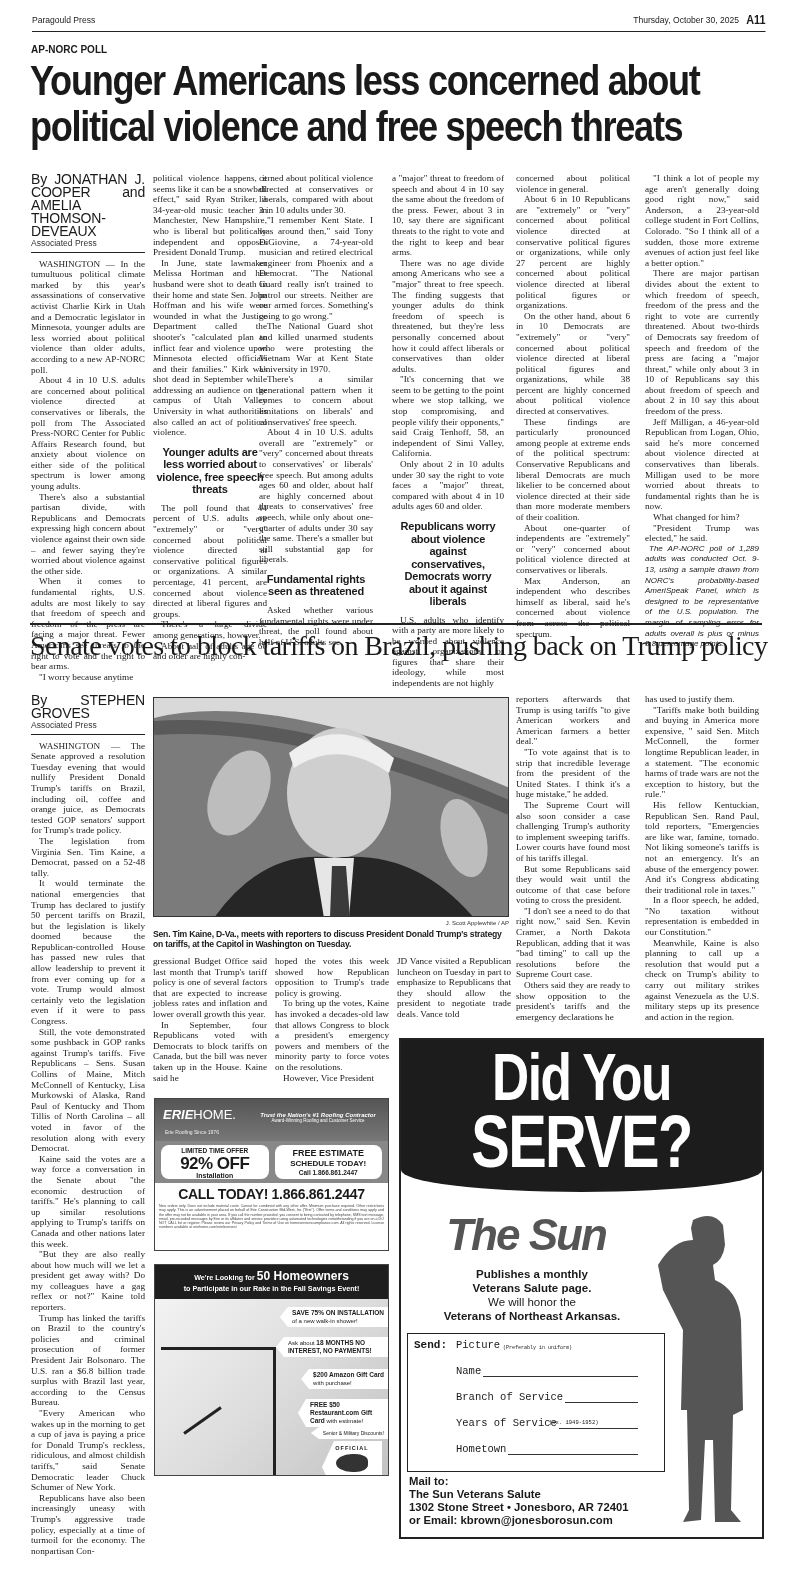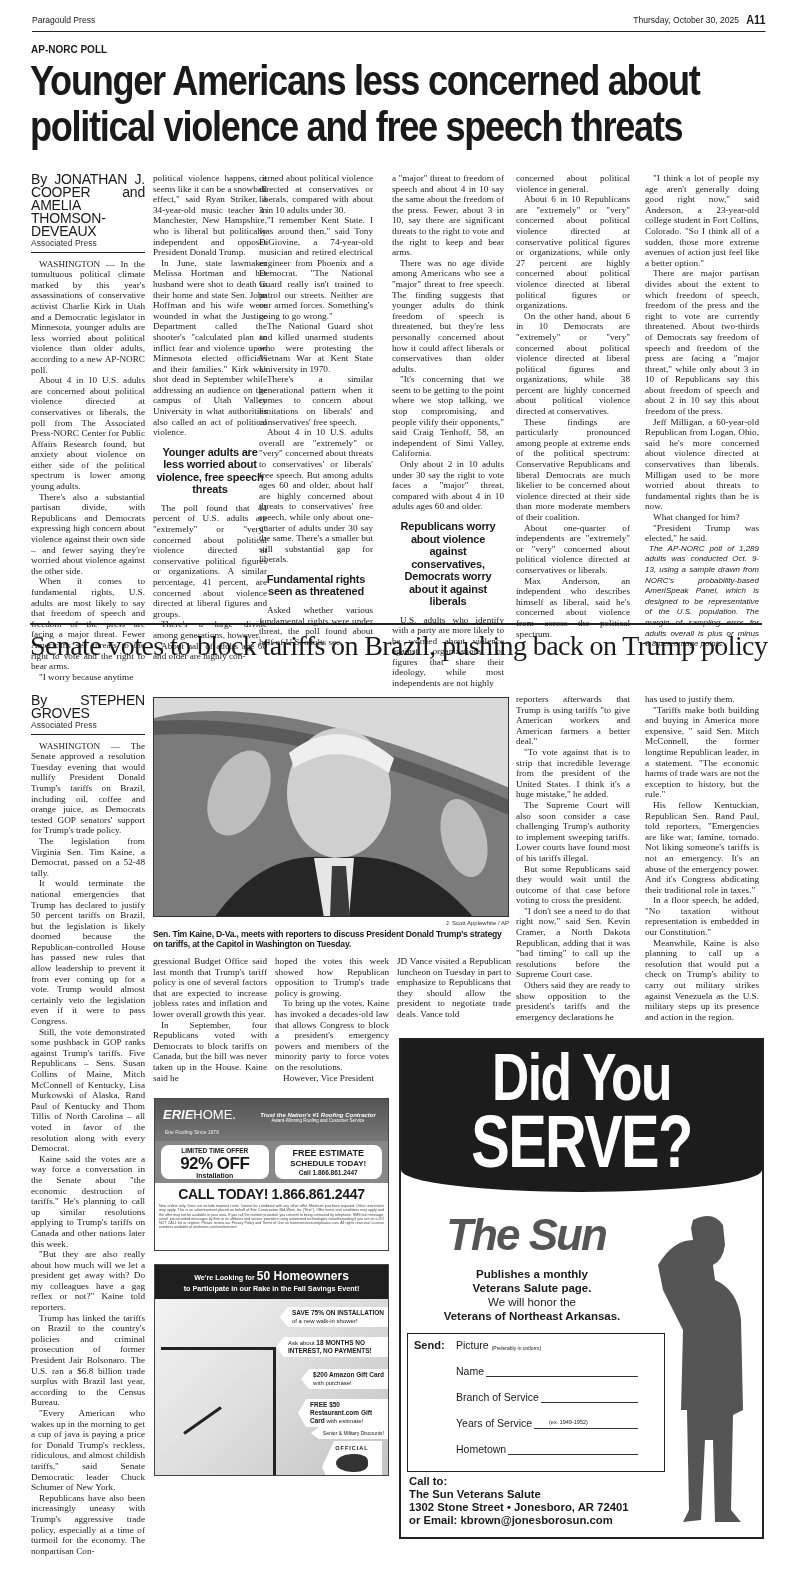--- a/index.html
+++ b/index.html
@@ -61,21 +61,21 @@
   
   .ad-sun{left:399px;top:1038px;width:365px;height:501px;border:2px solid #222;background:#fff;overflow:hidden}
   .sun-top{position:absolute;left:0;top:0;width:100%;height:152px;background:#1c1c1c;border-radius:0 0 50% 50% / 0 0 22px 22px}
   .sun-top .title{position:absolute;left:0;width:100%;text-align:center;color:#fff;font-family:"Liberation Sans",sans-serif;font-weight:bold;letter-spacing:-2px;transform:scaleX(0.78)}
   .sun-top .t1{top:2px;font-size:66px;line-height:70px}
   .sun-top .t2{top:62px;font-size:74px;line-height:80px}
   .sun-logo{position:absolute;left:40px;top:170px;width:170px;text-align:center;font-family:Liberation Sans, sans-serif;font-weight:bold;font-size:44px;color:#555;letter-spacing:-2px;font-style:italic}
   .sun-lines{position:absolute;left:0;top:227px;width:262px;text-align:center;font-family:"Liberation Sans",sans-serif;font-size:11.5px;line-height:14px}
   .sun-lines b{display:block}
   .soldier{position:absolute;right:14px;top:170px;width:95px;height:320px}
-  .form{position:absolute;left:6px;top:293px;width:258px;height:139px;border:1.5px solid #222;font-family:Liberation Sans, sans-serif;padding:5px 6px}
+  .form{position:absolute;left:6px;top:293px;width:258px;height:139px;border:1.5px solid #222;font-family:Liberation Mono, monospace;padding:5px 6px}
   .form-row{display:flex;align-items:baseline;height:26px;font-size:10.5px}
   .form-row .send{font-weight:bold;font-size:11px;width:42px}
   .form-row .field{display:flex;align-items:flex-end;flex:1}
   .form-row .line{flex:1;border-bottom:0.8px solid #333;margin-left:2px;margin-right:20px}
   .pref{font-size:5px;margin-left:3px}
   .ex{position:absolute;left:141px;top:85px;font-size:5.5px}
   .mail{position:absolute;left:8px;top:435px;font-family:"Liberation Sans",sans-serif;font-weight:bold;font-size:11.3px;line-height:13px}
 </style>
 </head>
 <body>
@@ -151,21 +151,21 @@
       <p>These findings are particularly pronounced among people at extreme ends of the political spectrum: Conservative Republicans and liberal Democrats are much likelier to be concerned about violence directed at their side than more moderate members of their coalition.</p>
       <p>About one-quarter of independents are "extremely" or "very" concerned about political violence directed at conservatives or liberals.</p>
       <p>Max Anderson, an independent who describes himself as liberal, said he's concerned about violence from across the political spectrum.</p>
     </div>
 </div>
 
 <div class="abs col" style="left:645px;top:173px;width:114px">
   <div>
       <p>"I think a lot of people my age aren't generally doing good right now," said Anderson, a 23-year-old college student in Fort Collins, Colorado. "So I think all of a sudden, those more extreme avenues of action just feel like a better option."</p>
       <p>There are major partisan divides about the extent to which freedom of speech, freedom of the press and the right to vote are currently threatened. About two-thirds of Democrats say freedom of speech and freedom of the press are facing a "major threat," while only about 3 in 10 of Republicans say this about freedom of speech and about 2 in 10 say this about freedom of the press.</p>
-      <p>Jeff Milligan, a 60-year-old Republican from Logan, Ohio, said he's more concerned about violence directed at conservatives than liberals. Milligan used to be more worried about threats to fundamental rights than he is now.</p>
+      <p>Jeff Milligan, a 46-year-old Republican from Logan, Ohio, said he's more concerned about violence directed at conservatives than liberals. Milligan used to be more worried about threats to fundamental rights than he is now.</p>
       <p>What changed for him?</p>
       <p>"President Trump was elected," he said.</p>
     </div>
   <div class="italic-note">The AP-NORC poll of 1,289 adults was conducted Oct. 9-13, using a sample drawn from NORC's probability-based AmeriSpeak Panel, which is designed to be representative of the U.S. population. The margin of sampling error for adults overall is plus or minus 3.8 percentage points.</div>
 </div>
 
 <div class="abs rule" style="top:623px"></div>
 
 <div class="abs headline2">Senate votes to block tariffs on Brazil, pushing back on Trump policy</div>
 
@@ -340,18 +340,18 @@
     <span class="ex">(ex. 1949-1952)</span>
     <div class="form-row">
       <span class="send"></span>
       <span class="field">
           <span>Hometown</span>
           <span class="line"></span>
         </span>
     </div>
   </div>
   <div class="mail">
-    <div>Call to:</div>
+    <div>Mail to:</div>
     <div>The Sun Veterans Salute</div>
     <div>1302 Stone Street  • Jonesboro, AR 72401</div>
     <div>or Email: kbrown@jonesborosun.com</div>
   </div>
 </div>
 
 </body></html>

